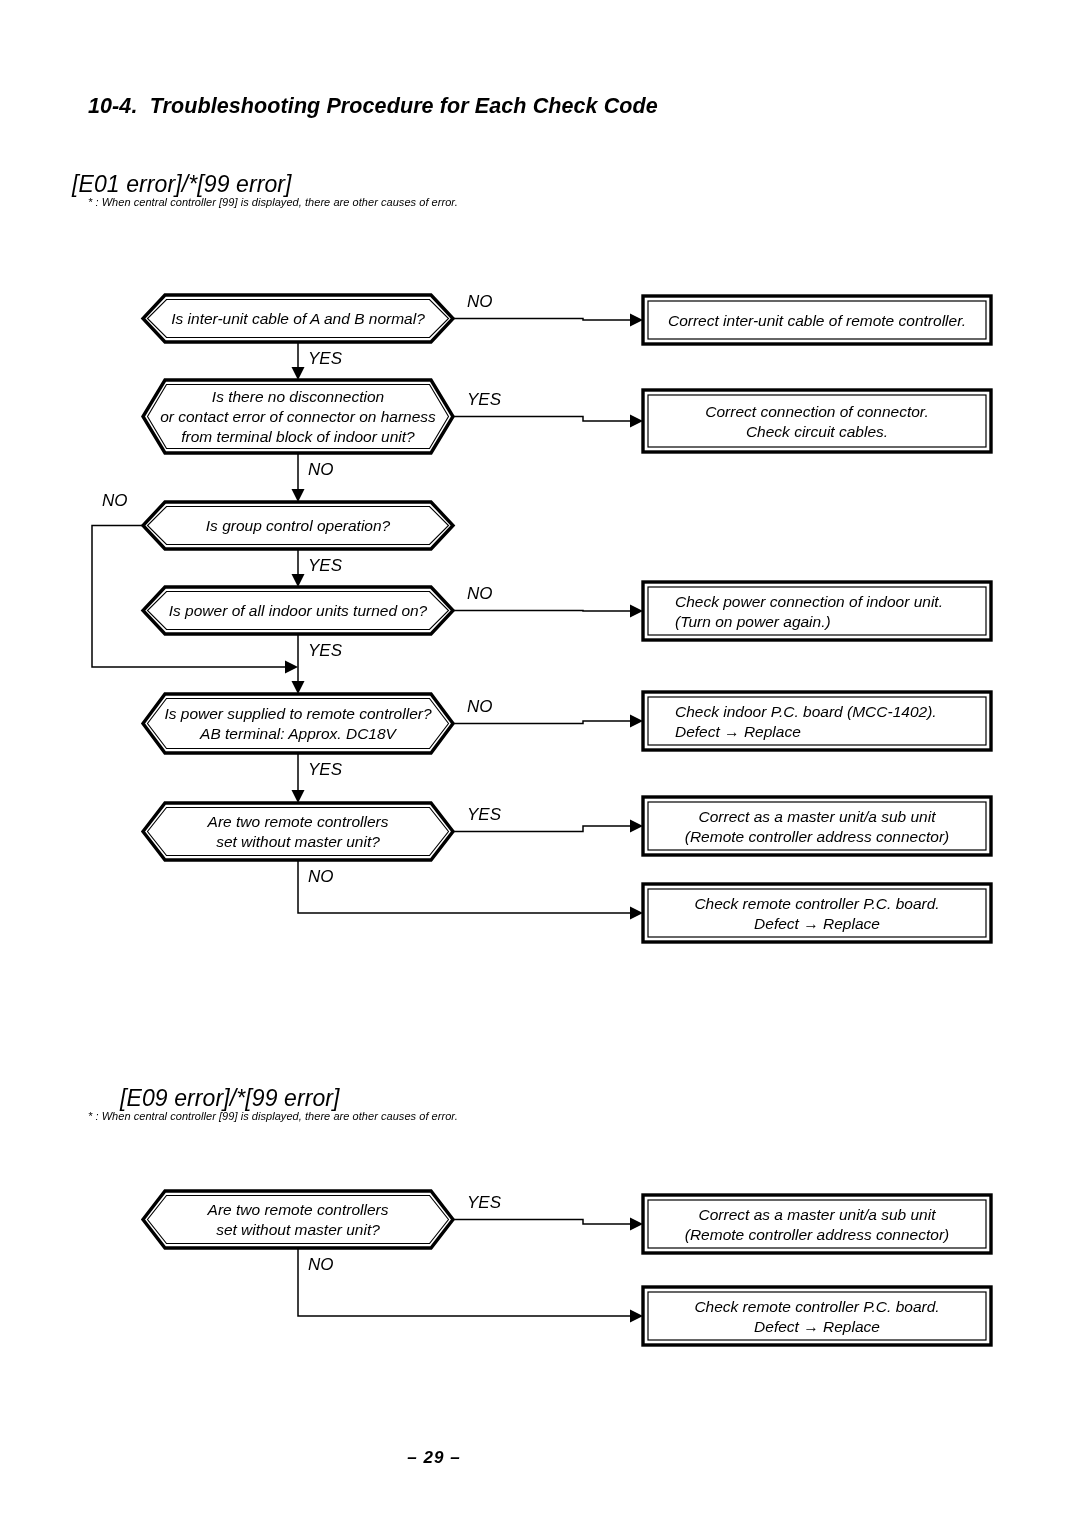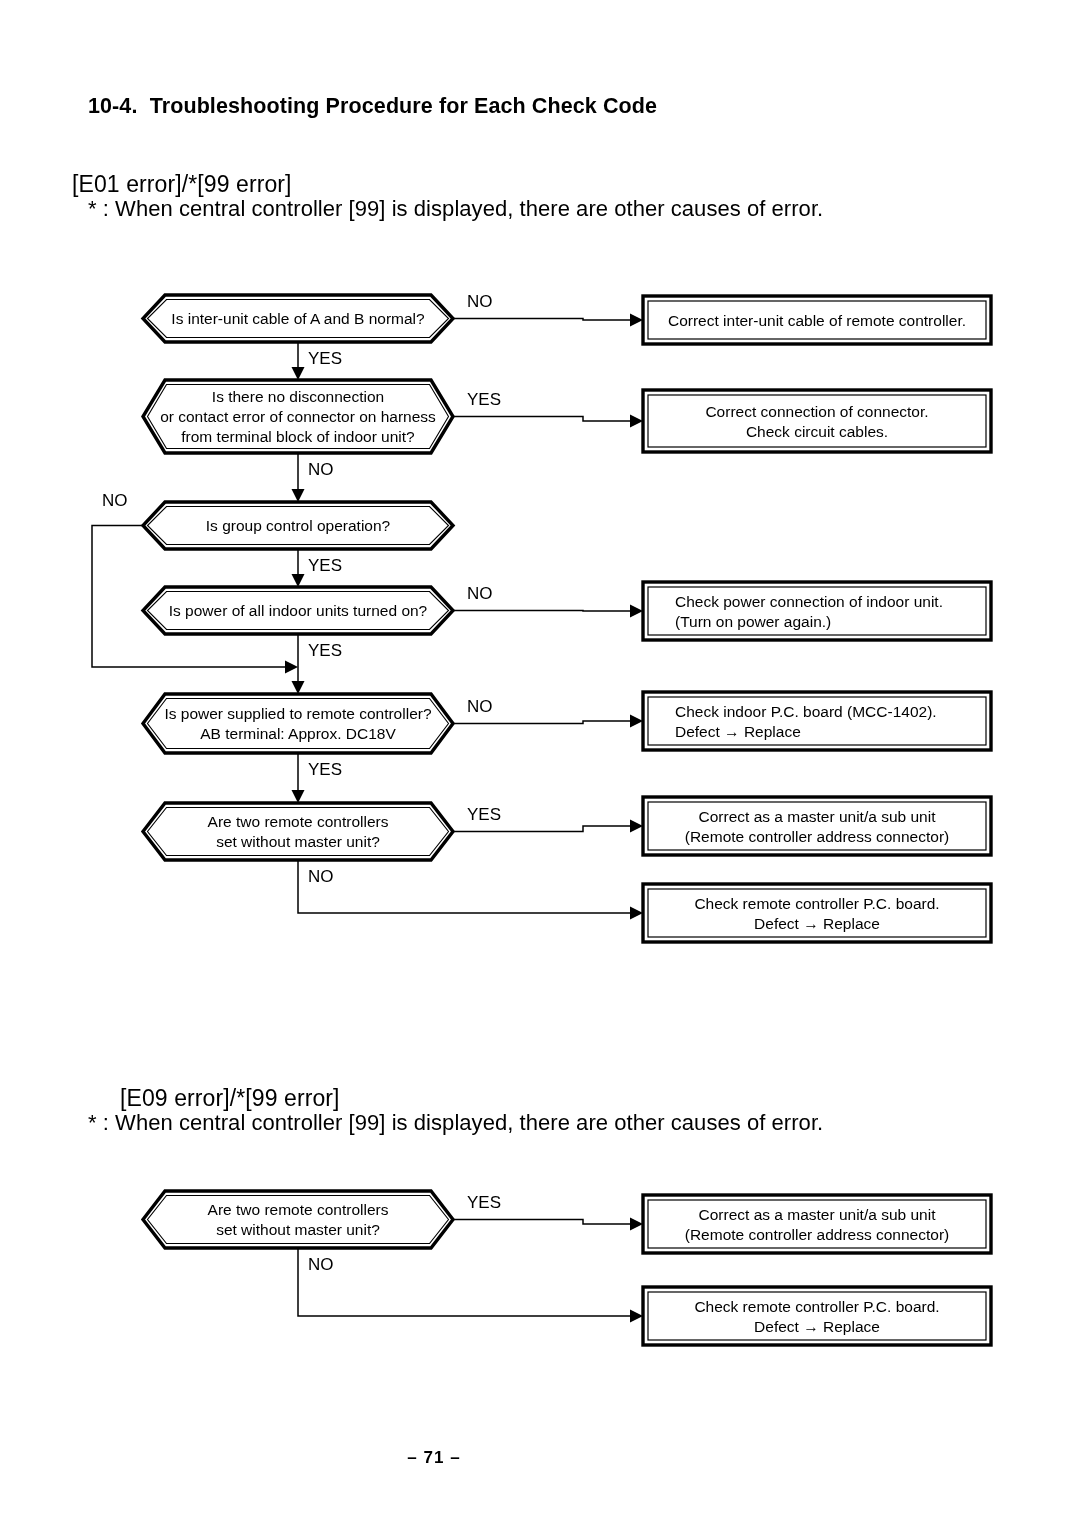--- a/index.html
+++ b/index.html
@@ -13,20 +13,21 @@
     height: 1525px;
     font-family: "Liberation Sans", sans-serif;
     color: #000000;
     position: relative;
     overflow: hidden;
   }
   .page {
     position: relative;
     width: 868px;
     height: 1525px;
+    font-style: italic;
   }
 
   
   .h-section {
     position: absolute;
     left: 88px;
     top: 94px;
     font-size: 21.5px;
     font-weight: bold;
     letter-spacing: 0.1px;
@@ -45,21 +46,21 @@
     position: absolute;
     left: 72px;
     font-size: 23px;
     font-weight: normal;
     letter-spacing: 0.1px;
     white-space: pre;
   }
   .h-note {
     position: absolute;
     left: 88px;
-    font-size: 22px;
+    font-size: 11px;
     font-weight: normal;
     letter-spacing: 0.05px;
     white-space: pre;
   }
   #err1-title { top: 171px; }
   #err1-note  { top: 196px; }
   #err2-title { top: 1085px; margin-left: 48px; }
   #err2-note  { top: 1110px; }
 
   .page-num {
@@ -251,15 +252,15 @@
         </g>
         <path d="M165,16 H431 L453,44.5 L431,73 H165 L143,44.5 Z" class="hexo"></path>
         <path d="M166.5,20.5 H429.5 L448.5,44.5 L429.5,68.5 H166.5 L147.5,44.5 Z" class="hexi"></path>
         <g>
           <text x="298" y="40" text-anchor="middle" class="nodetext">Are two remote controllers</text>
           <text x="298" y="60" text-anchor="middle" class="nodetext">set without master unit?</text>
         </g>
       </svg>
   </div>
 
-  <div class="page-num">– 71 –</div>
+  <div class="page-num">– 29 –</div>
 
 </div>
 
 </body></html>

